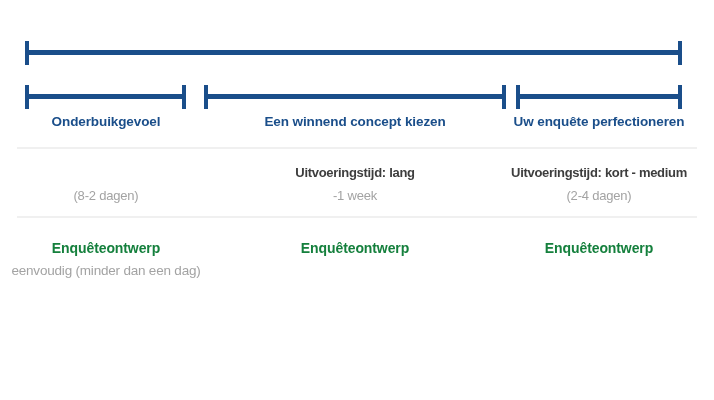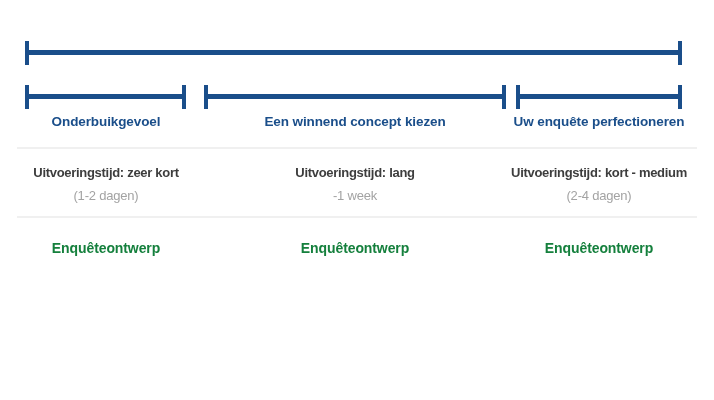--- a/index.html
+++ b/index.html
@@ -111,28 +111,28 @@
     <span class="bar"></span>
     <span class="tick r"></span>
   </div>
 
   <div class="cell phase-label cx-p1">Onderbuikgevoel</div>
   <div class="cell phase-label cx-p2">Een winnend concept kiezen</div>
   <div class="cell phase-label cx-p3">Uw enquête perfectioneren</div>
 
   <div class="divider divider-1"></div>
 
-  <div class="cell exec-time cx-p1">Uitvoeringstijd: zeer kort</div>
   <div class="cell exec-time cx-p2">Uitvoeringstijd: lang</div>
   <div class="cell exec-time cx-p3">Uitvoeringstijd: kort - medium</div>
 
-  <div class="cell exec-duration cx-p1">(1-2 dagen)</div>
+  <div class="cell exec-duration cx-p1">(8-2 dagen)</div>
   <div class="cell exec-duration cx-p2">-1 week</div>
   <div class="cell exec-duration cx-p3">(2-4 dagen)</div>
 
   <div class="divider divider-2"></div>
 
   <div class="cell design-title cx-p1">Enquêteontwerp</div>
   <div class="cell design-title cx-p2">Enquêteontwerp</div>
   <div class="cell design-title cx-p3">Enquêteontwerp</div>
 
+  <div class="cell design-detail cx-p1">eenvoudig (minder dan een dag)</div>
 
 </div>
 
 </body></html>

